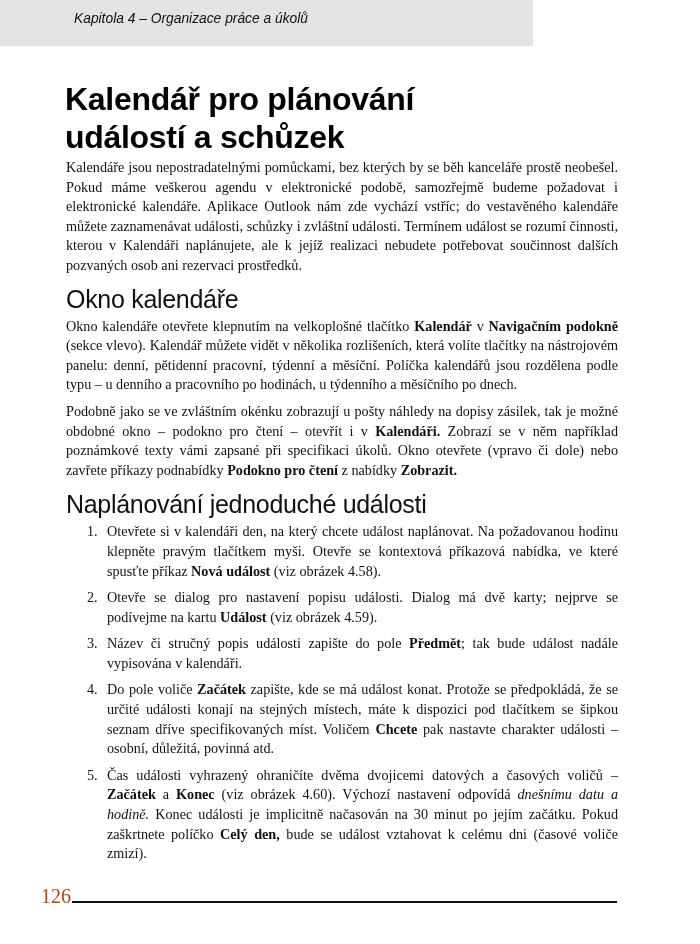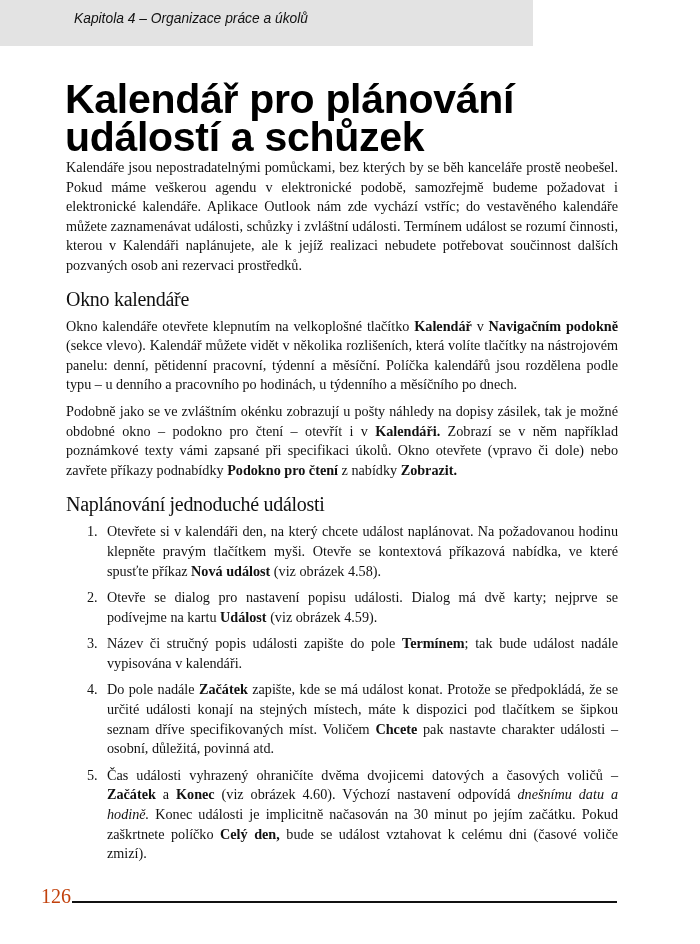--- a/index.html
+++ b/index.html
@@ -10,31 +10,31 @@
   }
   .chapter-text {
     position: absolute; left: 74px; top: 9px;
     font-family: "Liberation Sans", sans-serif; font-style: italic;
     font-size: 15px; color: #111; transform: scaleX(0.92); transform-origin: left;
     white-space: nowrap;
   }
   .page-title {
     position: absolute; left: 65px; top: 80px; margin: 0; width: 560px;
     font-family: "Liberation Sans", sans-serif; font-weight: bold;
-    font-size: 41px; line-height: 38px; color: #000; letter-spacing: -0.3px;
+    font-size: 32px; line-height: 38px; color: #000; letter-spacing: -0.3px;
   }
   .content {
     position: absolute; left: 66px; top: 158px; width: 552px;
     font-family: "Liberation Serif", serif; font-size: 14.2px; line-height: 19.6px;
     color: #111;
   }
   .content p { margin: 0 0 7px 0; text-align: justify; hyphens: manual; }
   .content h2 {
-    margin: 8px 0 3px 0; font-family: Liberation Serif, serif; font-weight: normal;
-    font-size: 20px; line-height: 30px; color: #111; letter-spacing: -0.3px;
+    margin: 8px 0 3px 0; font-family: Liberation Sans, sans-serif; font-weight: normal;
+    font-size: 25px; line-height: 30px; color: #111; letter-spacing: -0.3px;
   }
   .content h2.second { margin-top: 9px; }
   ol.steps { list-style: none; margin: 0; padding: 0; }
   ol.steps li { position: relative; padding-left: 41px; margin-bottom: 7px; text-align: justify; }
   ol.steps li .num { position: absolute; left: 21px; top: 0; }
   b { font-weight: bold; }
   i { font-style: italic; }
   .footer-num {
     position: absolute; left: 41px; top: 885px;
     font-family: "Liberation Serif", serif; font-size: 20px; color: #c2410c;
@@ -60,20 +60,20 @@
 
   <h2>Okno kalendáře</h2>
   <p><span>Okno kalendáře otevřete klepnutím na velkoplošné tlačítko </span><b>Kalendář</b><span> v </span><b>Navigačním podokně</b><span> (sekce vlevo). Kalendář můžete vidět v několika rozlišeních, která volíte tlačítky na nástrojovém panelu: denní, pětidenní pracovní,  týdenní a měsíční. Políčka kalendářů jsou rozdělena podle typu – u denního a pracovního  po hodinách, u týdenního a měsíčního po dnech.</span></p>
   <p><span>Podobně jako se ve zvláštním okénku zobrazují u pošty náhledy na dopisy zásilek, tak je možné obdobné okno – podokno pro čtení – otevřít i v </span><b>Kalendáři.</b><span> Zobrazí se v něm například poznámkové texty vámi zapsané při specifikaci úkolů. Okno otevřete (vpravo či dole) nebo zavřete příkazy podnabídky </span><b>Podokno pro čtení</b><span> z nabídky </span><b>Zobrazit.</b></p>
 
   <h2 class="second">Naplánování jednoduché události</h2>
 
   <ol class="steps">
     <li><span class="num">1.</span><span>Otevřete si v kalendáři den, na který chcete událost naplánovat. Na požadovanou hodinu klepněte pravým tlačítkem myši. Otevře se kontextová příkazová nabídka, ve které spusťte příkaz </span><b>Nová událost</b><span> (viz obrázek 4.58).</span></li>
     <li><span class="num">2.</span><span>Otevře se dialog pro nastavení popisu události. Dialog má dvě karty; nejprve se podívejme na kartu </span><b>Událost</b><span> (viz obrázek 4.59).</span></li>
-    <li><span class="num">3.</span><span>Název či stručný popis události zapište do pole </span><b>Termínem</b><span>; tak bude událost nadále vypisována v kalendáři.</span></li>
-    <li><span class="num">4.</span><span>Do pole nadále </span><b>Začátek</b><span> zapište, kde se má událost konat. Protože se předpokládá, že se určité události konají na stejných místech, máte k dispozici pod tlačítkem se šipkou seznam dříve specifikovaných míst. Voličem </span><b>Chcete</b><span> pak nastavte charakter události – osobní, důležitá, povinná atd.</span></li>
+    <li><span class="num">3.</span><span>Název či stručný popis události zapište do pole </span><b>Předmět</b><span>; tak bude událost nadále vypisována v kalendáři.</span></li>
+    <li><span class="num">4.</span><span>Do pole voliče </span><b>Začátek</b><span> zapište, kde se má událost konat. Protože se předpokládá, že se určité události konají na stejných místech, máte k dispozici pod tlačítkem se šipkou seznam dříve specifikovaných míst. Voličem </span><b>Chcete</b><span> pak nastavte charakter události – osobní, důležitá, povinná atd.</span></li>
     <li><span class="num">5.</span><span>Čas události vyhrazený ohraničíte dvěma dvojicemi datových a časových voličů – </span><b>Začátek</b><span> a </span><b>Konec</b><span> (viz obrázek 4.60). Výchozí nastavení odpovídá </span><i>dnešnímu datu a hodině.</i><span> Konec události je implicitně načasován na 30 minut po jejím začátku. Pokud zaškrtnete políčko </span><b>Celý den,</b><span> bude se událost vztahovat k celému dni (časové voliče zmizí).</span></li>
   </ol>
 </div>
 
 <div class="footer-num">126</div>
 <div class="footer-rule"></div>
 
 </body></html>

